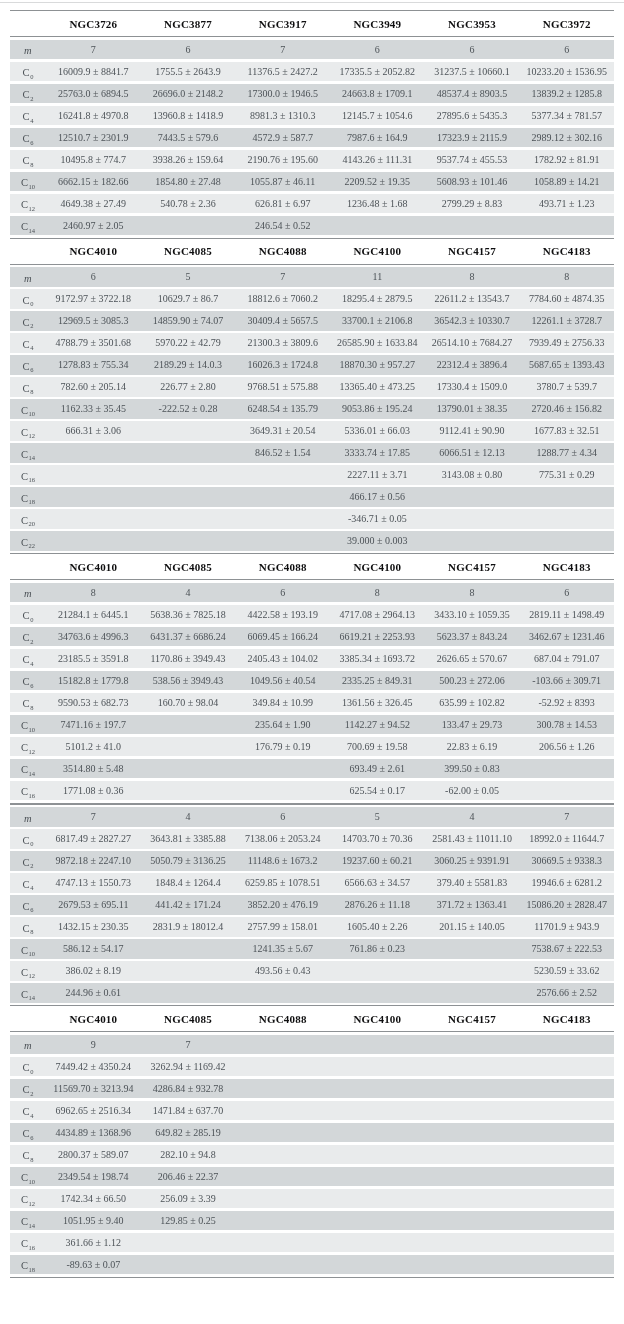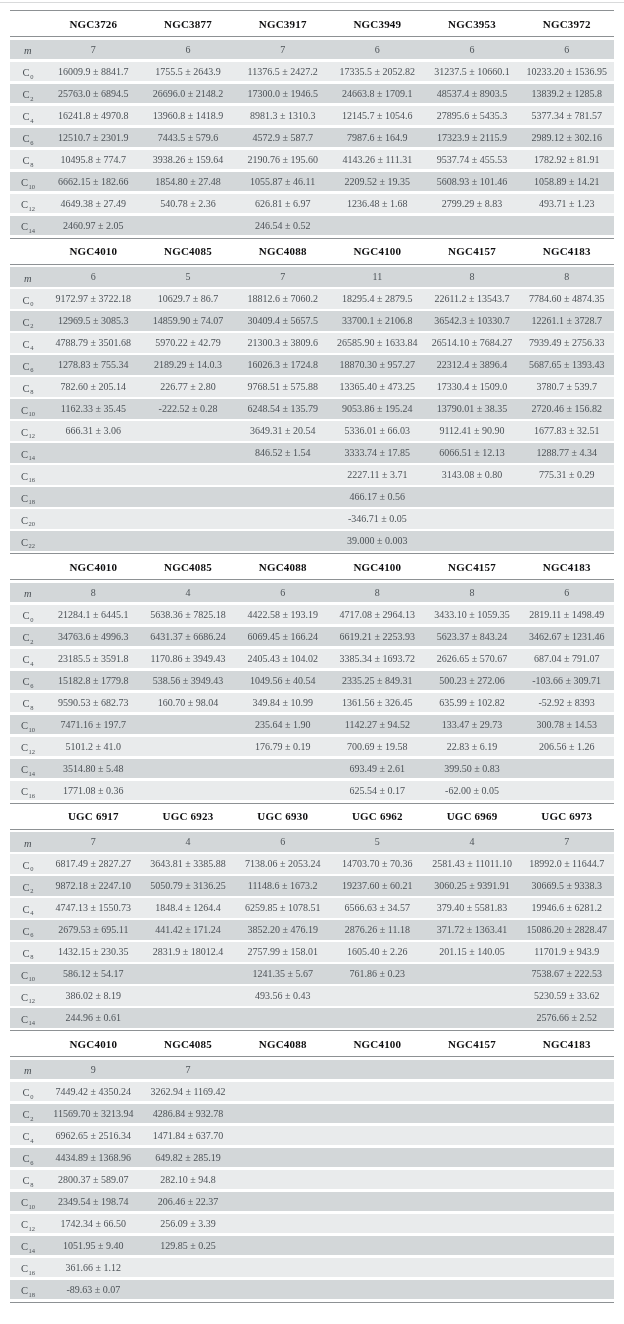--- a/index.html
+++ b/index.html
@@ -417,29 +417,20 @@
               <div class="cell"></div>
               <div class="cell"></div>
               <div class="cell">625.54 ± 0.17</div>
               <div class="cell">-62.00 ± 0.05</div>
               <div class="cell"></div>
             </div>
           </div>
   </section>
         <section class="table-section">
     <div class="rule"></div>
-    <div class="header-row">
-      <div class="label-col"></div>
-    <div class="col-h">UGC 6917</div>
-            <div class="col-h">UGC 6923</div>
-            <div class="col-h">UGC 6930</div>
-            <div class="col-h">UGC 6962</div>
-            <div class="col-h">UGC 6969</div>
-            <div class="col-h">UGC 6973</div>
-          </div>
     <div class="rule"></div>
     <div class="rows">
             <div class="row dark">
     <div class="label-col m-lbl"><span class="lbl-base">m</span><span class="lbl-sub"></span></div>
   <div class="cell">7</div>
               <div class="cell">4</div>
               <div class="cell">6</div>
               <div class="cell">5</div>
               <div class="cell">4</div>
               <div class="cell">7</div>

